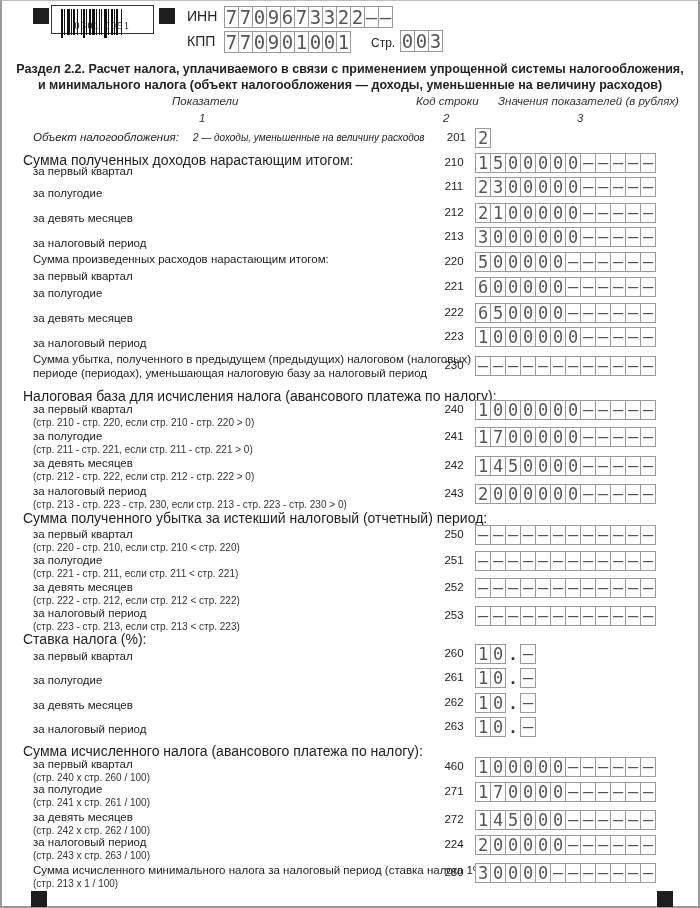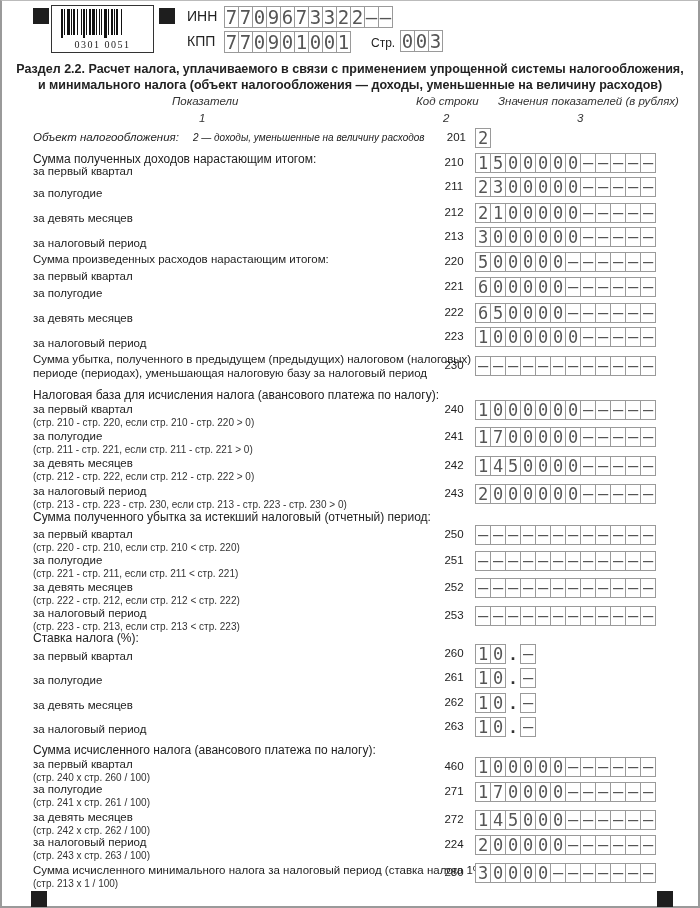--- a/index.html
+++ b/index.html
@@ -2,41 +2,41 @@
 <html><head>
 <meta charset="utf-8">
 <style>
   html, body { margin: 0; padding: 0; background: #fff; }
   body { width: 700px; height: 908px; position: relative; overflow: hidden;
          font-family: "Liberation Sans", sans-serif; color: #222; }
   .page { position: absolute; left: 0; top: 0; width: 700px; height: 908px;
           box-sizing: border-box; border-left: 2px solid #9a9a9a; border-right: 2px solid #9a9a9a;
           border-top: 1px solid #bbb; border-bottom: 2px solid #9a9a9a; }
   .marker { position: absolute; width: 16px; height: 16px; background: #1e1e1e; }
-  .barcode { position: absolute; left: 49px; top: 4px; width: 103px; height: 48px;
+  .barcode { position: absolute; left: 49px; top: 4px; width: 103px; height: 29px;
              border: 1.5px solid #333; box-sizing: border-box; background: #fff; }
   .barcode .bars { position: absolute; left: 9px; top: 3px; width: 85px; height: 26px; }
   .barcode .bars span { position: absolute; top: 0; background: #111; }
   .barcode .bnum { position: absolute; left: 0; right: 0; bottom: 2px; text-align: center;
                    font-family: "Liberation Serif", serif; font-size: 10px; letter-spacing: 1.5px; }
   .hdr-label { position: absolute; font-size: 14px; font-weight: normal; color: #222; }
   .cells { position: absolute; display: flex; }
   .cell { width: 16px; height: 20px; box-sizing: border-box; border: 1px solid #9a9a9a;
           margin-right: -1px; text-align: center; font-family: "DejaVu Sans Mono", monospace;
           font-size: 17px; line-height: 19px; color: #555; background: #fff; }
   .cell.big { width: 15px; height: 22px; font-size: 19px; line-height: 21px; }
   .dot { width: 14px; text-align: center; font-size: 18px; line-height: 20px; color: #333; font-weight: bold; }
   .title { position: absolute; left: 0; right: 0; top: 60px; text-align: center;
            font-size: 12.5px; font-weight: bold; line-height: 16px; }
   .colhdr { position: absolute; font-style: italic; font-size: 11.5px; color: #333; }
   .row-label { position: absolute; left: 31px; font-size: 11.5px; line-height: 14px; color: #222; }
   .row-label .sub { font-size: 10px; color: #333; }
   .row-label .inline { font-size: 10px; margin-left: 14px; }
   .code { position: absolute; left: 440px; font-size: 11.5px; color: #222; width: 24px; text-align: center; }
-  .section { position: absolute; left: 31px; font-size: 12px; color: #222; }
+  .section { position: absolute; left: 21px; font-size: 14px; color: #222; }
 </style>
 </head>
 <body>
 
 <div class="page">
 
   <div class="marker" style="left:31px;top:7px;"></div>
   <div class="marker" style="left:157px;top:7px;"></div>
 
   <div class="barcode">

